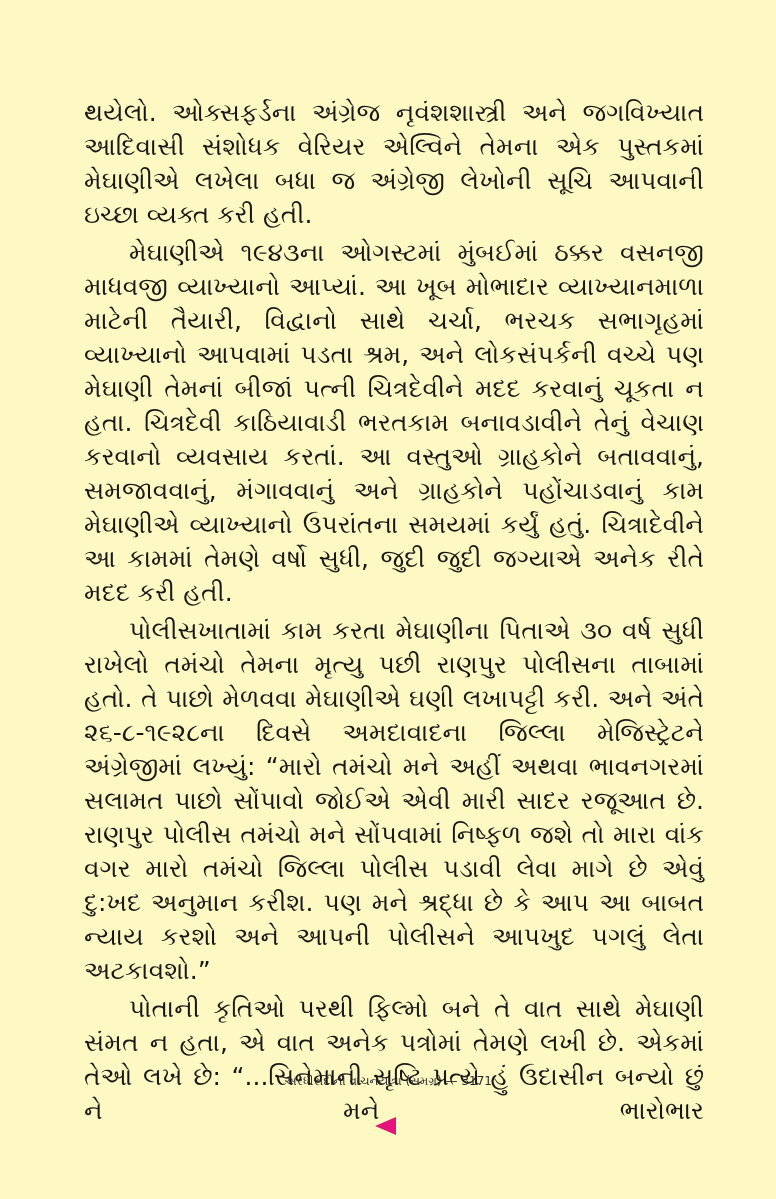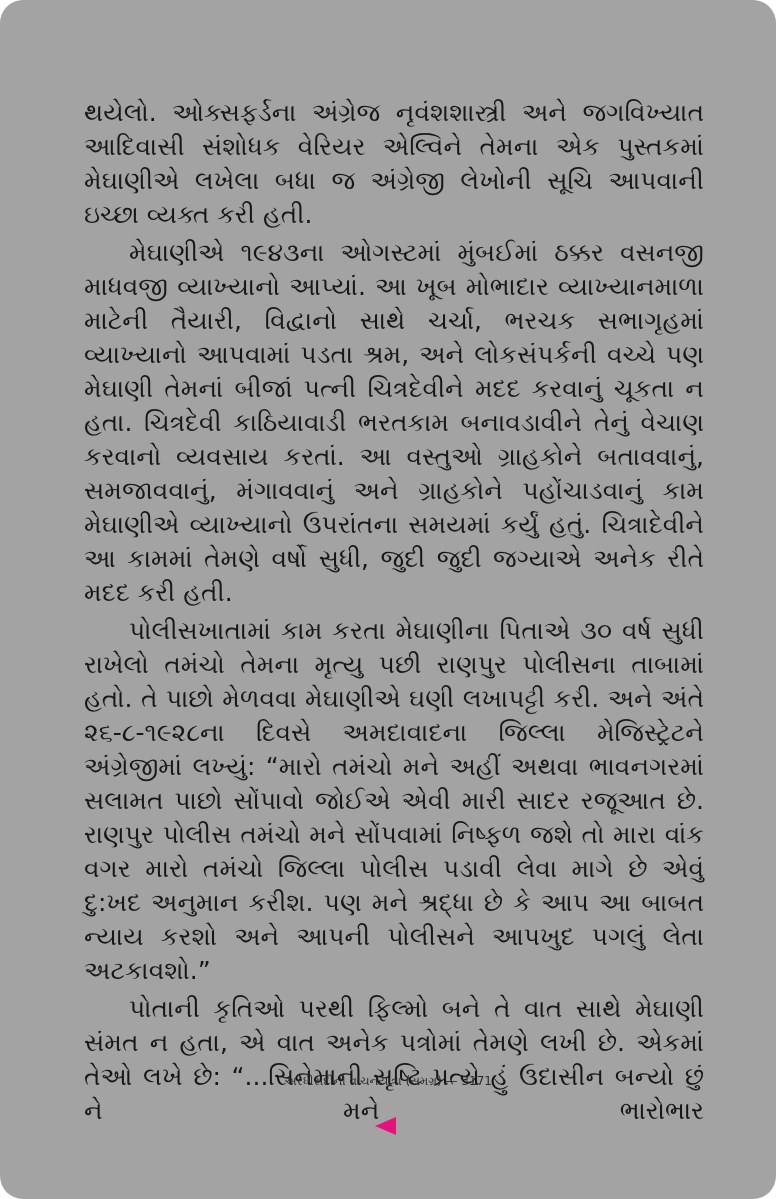--- a/index.html
+++ b/index.html
@@ -10,22 +10,21 @@
     width: 776px;
     height: 1199px;
     background: #ffffff;
     position: relative;
     overflow: hidden;
     font-family: "DejaVu Sans", "Liberation Serif", serif;
   }
   .page {
     position: absolute;
     inset: 0;
-    background: #a3a3a3;
-    border-radius: 23px;
+    background: #fef9c3;
   }
   .text-block {
     position: absolute;
     left: 84px;
     top: 96px;
     width: 620px;
     color: #171717;
     font-size: 25px;
     line-height: 34px;
     text-align: justify;

